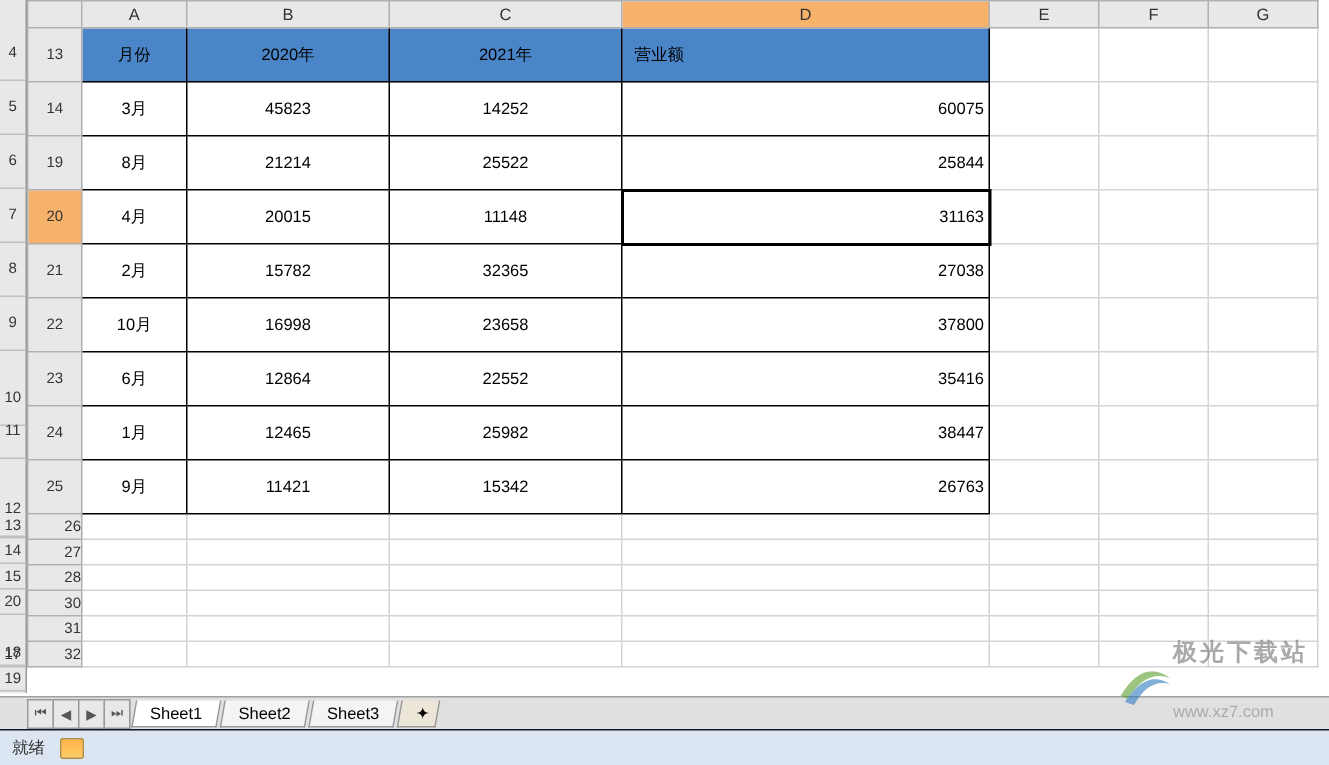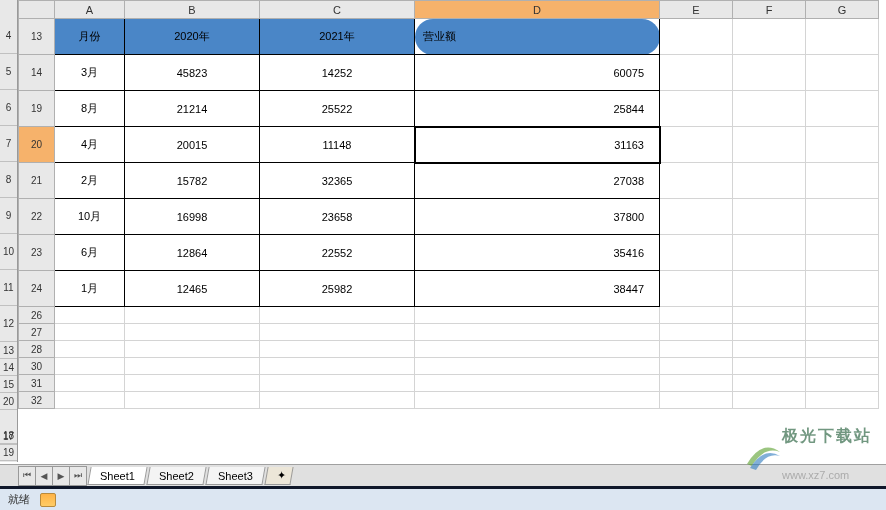--- a/index.html
+++ b/index.html
@@ -83,39 +83,39 @@
     td.cell {
       border: 1px solid #d4d4d4;
       background: #fff;
       font-size: 11px;
       padding: 0 2px;
       height: 18px;
     }
 
     
     tr.tall td.cell, tr.tall td.row-header { height: 36px; }
-    tr.short td.cell, tr.short td.row-header { height: 17px; }
+    tr.short td.cell, tr.short td.row-header { height: 17px; text-align: right; }
 
     .tbl-header {
       background: #4a86c7 !important;
       color: #000;
       font-size: 20px;
       text-align: center;
       border: 1px solid #000 !important;
       padding: 2px 4px;
     }
-    .tbl-header.left-align { text-align: left; padding-left: 8px; border-radius: 18px; }
+    .tbl-header.left-align { text-align: left; padding-left: 8px; }
 
     .tbl-data {
       border: 1px solid #000 !important;
       font-size: 20px;
       text-align: center;
       background: #fff;
     }
-    .tbl-data.right-align { text-align: right; padding-right: 15px; }
+    .tbl-data.right-align { text-align: right; padding-right: 3px; }
 
     .selected-cell {
       outline: 2px solid #000;
       outline-offset: -1px;
     }
 
     .col-A { width: 70px; }
     .col-B { width: 135px; }
     .col-C { width: 155px; }
     .col-D { width: 245px; }
@@ -171,21 +171,21 @@
     }
 
     
     .status-bar {
       position: absolute;
       bottom: 0;
       left: 0;
       right: 0;
       height: 24px;
       background: #dce6f2;
-      border-top: 3px solid #0f172a;
+      border-top: 1px solid #0f172a;
       display: flex;
       align-items: center;
       font-size: 11px;
       padding-left: 8px;
       color: #333;
     }
     .status-icon {
       width: 16px;
       height: 14px;
       margin-left: 10px;
@@ -202,38 +202,38 @@
       display: flex;
       align-items: center;
       opacity: 0.6;
       font-size: 12px;
     }
     .watermark .swoosh {
       width: 40px;
       height: 40px;
     }
     .watermark .txt { display: flex; flex-direction: column; line-height: 1.2; }
-    .watermark .txt .zh { font-size: 16px; color: #14532d; font-weight: bold; letter-spacing: 2px; }
+    .watermark .txt .zh { font-size: 16px; color: #737373; font-weight: bold; letter-spacing: 2px; }
     .watermark .txt .url { font-size: 11px; color: #888; margin-top: 24px; }
 
     .outer-rows .on { height: 36px; line-height: 36px; }
   </style>
 </head>
 <body>
 
 <div class="outer-rows">
   <div style="top:18px;" class="on">4</div>
   <div style="top:54px;" class="on">5</div>
   <div style="top:90px;" class="on">6</div>
   <div style="top:126px;" class="on">7</div>
   <div style="top:162px;" class="on">8</div>
   <div style="top:198px;" class="on">9</div>
-  <div style="top:234px;" class="on">10</div>
+  <div style="top:248px;" class="on">10</div>
   <div style="top:270px;" class="on">11</div>
-  <div style="top:306px;" class="on">12</div>
+  <div style="top:322px;" class="on">12</div>
   <div style="top:342px;height:17px;line-height:17px;">13</div>
   <div style="top:359px;height:17px;line-height:17px;">14</div>
   <div style="top:376px;height:17px;line-height:17px;">15</div>
   <div style="top:393px;height:17px;line-height:17px;">20</div>
   <div style="top:428px;height:17px;line-height:17px;">17</div>
   <div style="top:427px;height:17px;line-height:17px;">18</div>
   <div style="top:444px;height:17px;line-height:17px;">19</div>
   <div style="top:461px;height:17px;line-height:17px;">20</div>
 </div>
 
@@ -332,20 +332,30 @@
     <td class="row-header">24</td>
     <td class="cell tbl-data">1月</td>
     <td class="cell tbl-data">12465</td>
     <td class="cell tbl-data">25982</td>
     <td class="cell tbl-data right-align">38447</td>
     <td class="cell"></td>
     <td class="cell"></td>
     <td class="cell"></td>
   </tr>
 
+  <tr class="tall">
+    <td class="row-header">25</td>
+    <td class="cell tbl-data">9月</td>
+    <td class="cell tbl-data">11421</td>
+    <td class="cell tbl-data">15342</td>
+    <td class="cell tbl-data right-align">26763</td>
+    <td class="cell"></td>
+    <td class="cell"></td>
+    <td class="cell"></td>
+  </tr>
 
   <tr class="short">
           <td class="row-header">26</td>
           <td class="cell"></td>
           <td class="cell"></td>
           <td class="cell"></td>
           <td class="cell"></td>
           <td class="cell"></td>
           <td class="cell"></td>
           <td class="cell"></td>

